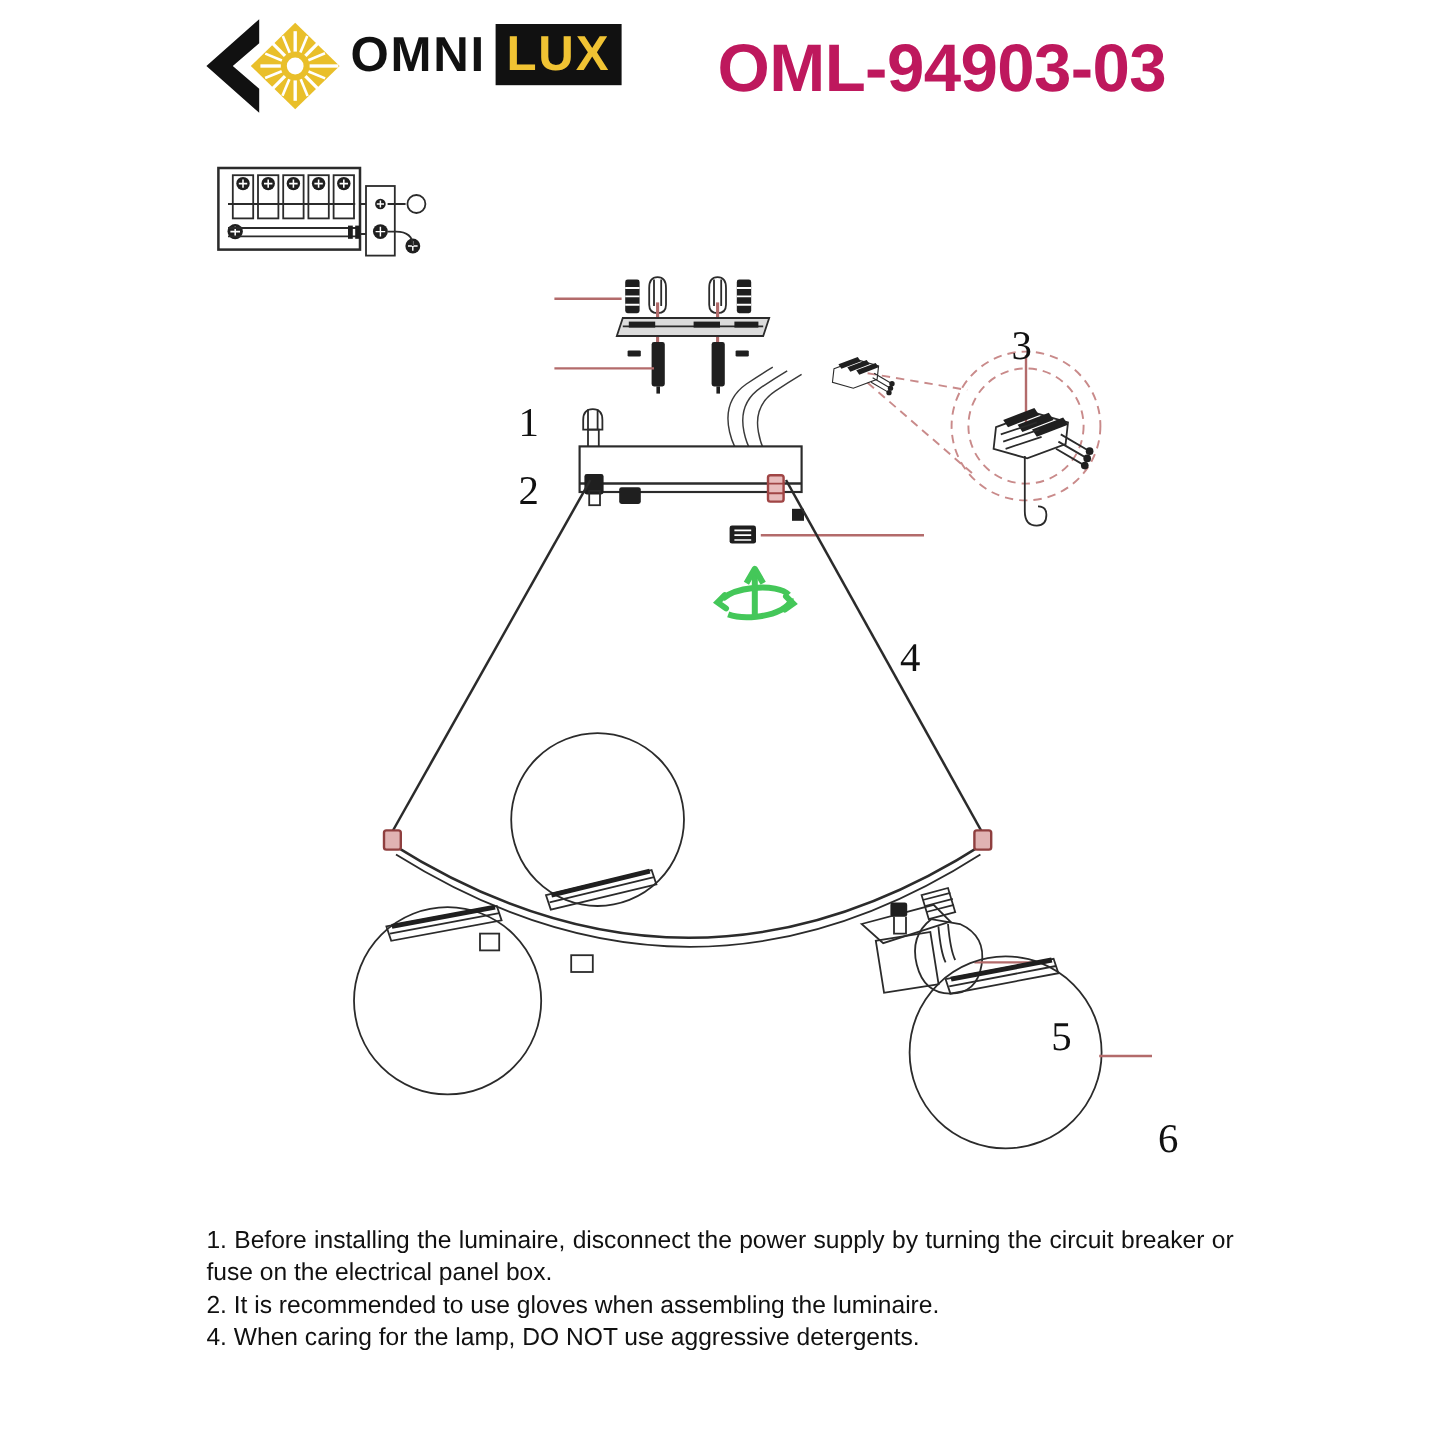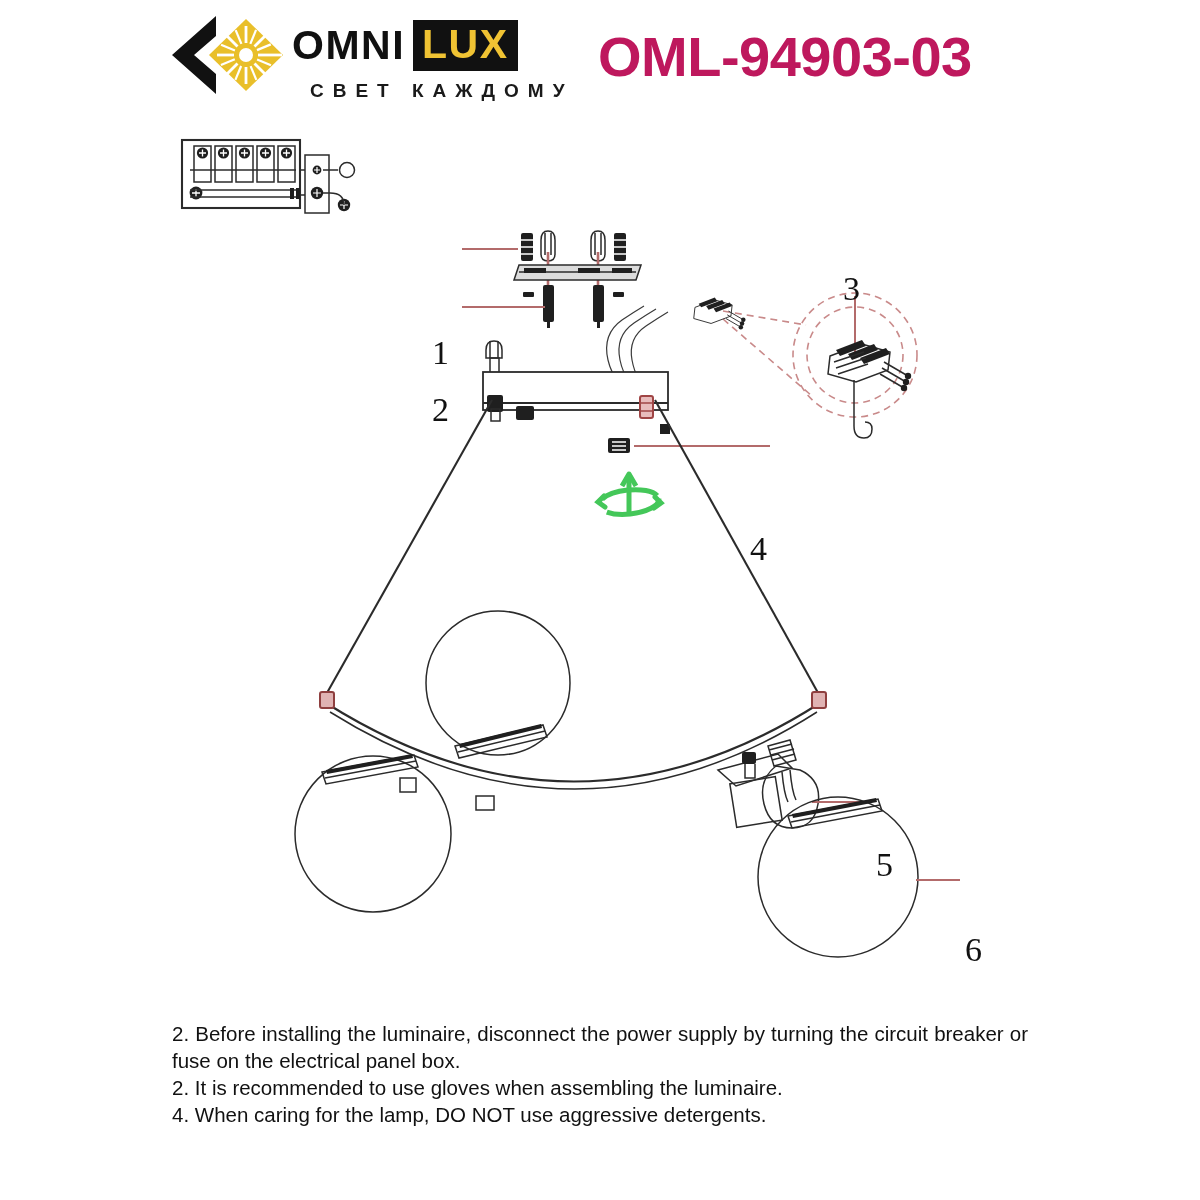--- a/index.html
+++ b/index.html
@@ -159,21 +159,20 @@
       </svg>
     </div>
 
     <div id="wordmark-row">
       <span class="wm-omni">OMNI</span>
       <span class="wm-lux-box">
         <span class="wm-lux">LUX</span>
       </span>
     </div>
 
-    <div id="tagline">СВЕТ КАЖДОМУ</div>
   </div>
 
   <div id="product-code">OML-94903-03</div>
 </div>
 
 <div id="diagram">
 <svg width="1200" height="900" viewBox="0 0 1200 900">
 
   <defs>
     <style>
@@ -439,16 +438,16 @@
 
   <div class="callout-num" id="callout-1">1</div>
   <div class="callout-num" id="callout-2">2</div>
   <div class="callout-num" id="callout-3">3</div>
   <div class="callout-num" id="callout-4">4</div>
   <div class="callout-num" id="callout-5">5</div>
   <div class="callout-num" id="callout-6">6</div>
 </div>
 
 <div id="instructions">
-  <p id="instr-1">2. Before installing the luminaire, disconnect the power supply by turning the circuit breaker or fuse on the electrical panel box.</p>
+  <p id="instr-1">1. Before installing the luminaire, disconnect the power supply by turning the circuit breaker or fuse on the electrical panel box.</p>
   <p>2. It is recommended to use gloves when assembling the luminaire.</p>
   <p>4. When caring for the lamp, DO NOT use aggressive detergents.</p>
 </div>
 
 </body></html>

